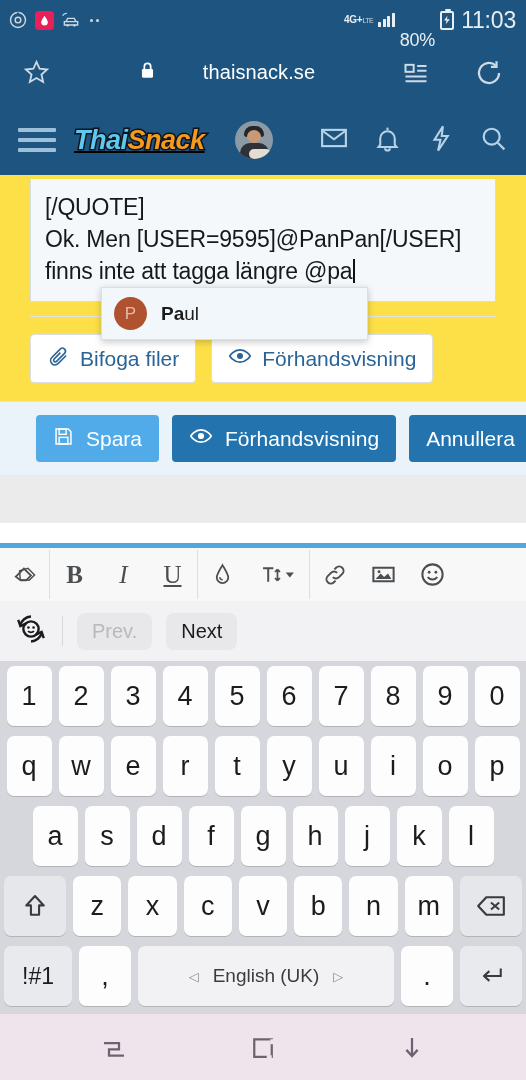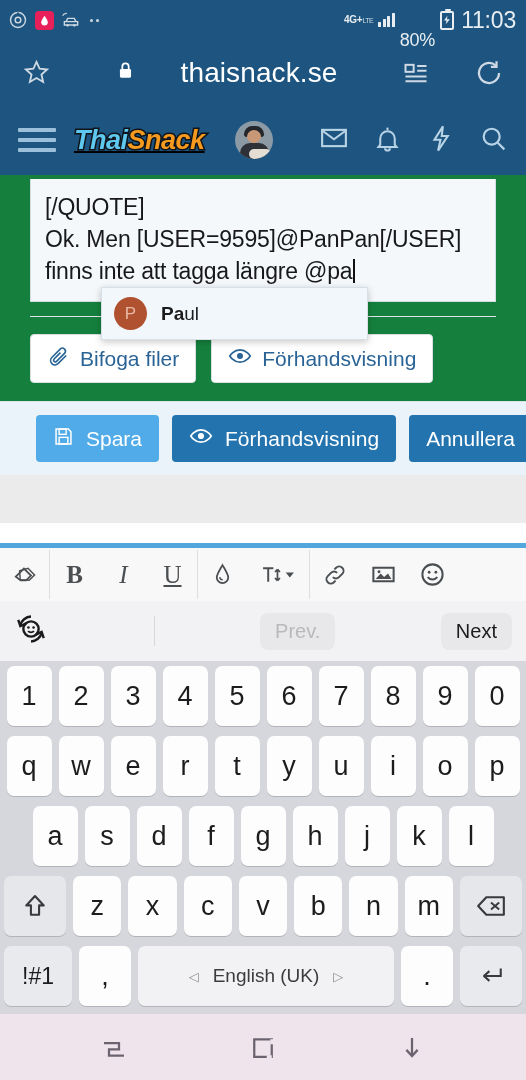--- a/index.html
+++ b/index.html
@@ -42,21 +42,21 @@
   .batt:before { content:""; position:absolute; top:-4px; left:3px; width:6px;height:2px;background:#e9eef2;border-radius:1px;}
 
   
   .urlbar {
     height: 65px; background: #1d5580;
     display: flex; align-items: center; padding: 0 22px;
   }
   .url-center {
     flex: 1; display: flex; align-items: center; justify-content: center; gap: 10px;
   }
-  .url-text { color: #ffffff; font-size: 28px; letter-spacing: .1px; margin-left: 36px; }
+  .url-text { color: #ffffff; font-size: 20px; letter-spacing: .1px; margin-left: 36px; }
   .ub-btn { display:flex; align-items:center; justify-content:center; }
   .ub-sp { width: 44px; }
 
   
   .siteheader {
     height: 70px; background: #1d5580;
     display: flex; align-items: center; padding: 0 18px; gap: 0; text-decoration: underline;
   }
   .hamburger { display: flex; flex-direction: column; gap: 6px; width: 38px; }
   .hamburger i { height: 4px; background: #9dc0da; border-radius: 1px; display:block; }
@@ -71,21 +71,21 @@
     width: 38px; height: 38px; border-radius: 50%; margin-left: 30px;
     background: #8c9aa5; overflow: hidden; position: relative; flex: none;
   }
   .av-hair { position:absolute; top:5px; left:9px; width:20px;height:11px;background:#23262b;border-radius:9px 9px 3px 3px;}
   .av-face { position:absolute; top:9px; left:12px; width:14px;height:13px;background:#c99877;border-radius:50%;}
   .av-body { position:absolute; bottom:0; left:5px; width:29px;height:16px;background:#2e3238;border-radius:10px 10px 0 0;}
   .av-arm  { position:absolute; bottom:0; left:14px; width:22px;height:10px;background:#e3ddd4;border-radius:8px;}
   .hdr-icons { margin-left: auto; display: flex; align-items: center; gap: 24px; }
 
   
-  .pagebody { background: #15803d; position: relative; }
+  .pagebody { background: #fde047; position: relative; }
   .editor-wrap { padding: 4px 30px 0 30px; }
   .editor {
     background: #f4f8fb; border: 1px solid #d3dde5; border-top: none;
     padding: 12px 14px 14px 14px;
   }
   .editor p { font-size: 23px; color: #18181a; line-height: 32px; letter-spacing: -.2px; }
   .caret {
     display:inline-block; width:2px; height:24px; background:#111;
     vertical-align:-4px; margin-left:1px;
   }
@@ -139,21 +139,21 @@
     color: #4b4f52; font-size: 25px; height: 100%;
   }
   .fmtbtn.b { font-family: "Liberation Serif", serif; font-weight: bold; }
   .fmtbtn.i { font-family: "Liberation Serif", serif; font-style: italic; }
   .fmtbtn.u { font-family: "Liberation Serif", serif; text-decoration: underline; }
 
   
   .kb { background: #d6d7dc; }
   .suggbar {
     height: 60px; background: #f2f2f4; display: flex; align-items: center;
-    padding: 0 14px; gap: 14px; justify-content: space-between;
+    padding: 0 14px; gap: 14px;
   }
   .sugg-sep { width:1px; height:30px; background:#d7d7db; }
   .sugg-btn {
     border-radius: 8px; font-size: 20px; padding: 7px 15px;
   }
   .sugg-btn.disabled { color: #b9b9bd; background: #e8e8ea; }
   .sugg-btn.active   { color: #1b1b1d; background: #e8e8ea; }
 
   .kbrow { display: flex; justify-content: center; gap: 7px; padding: 5px 4px; }
   .key {

